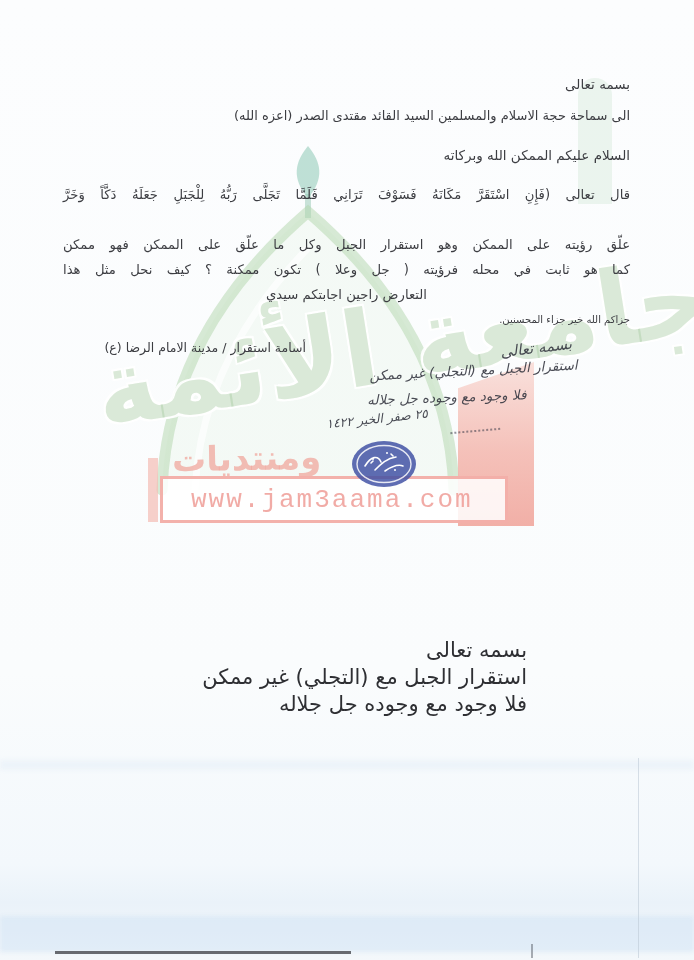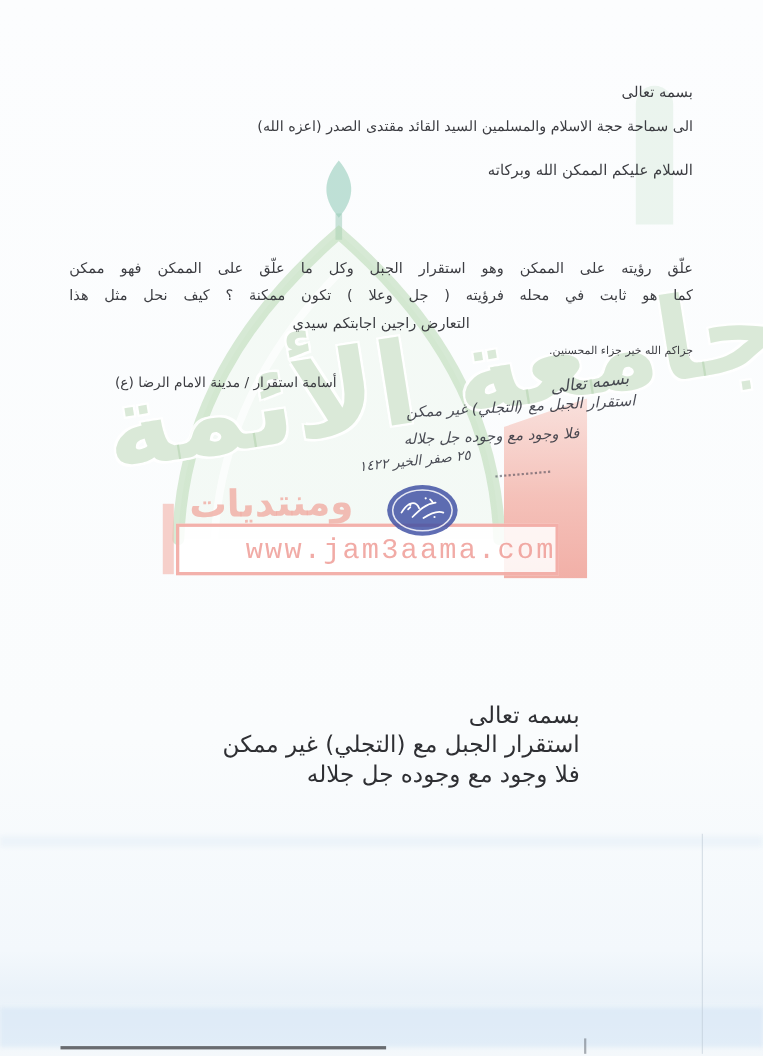--- a/index.html
+++ b/index.html
@@ -38,21 +38,21 @@
     text-shadow:2px 2px 0 rgba(255,255,255,.9),-2px -2px 0 rgba(255,255,255,.9),
                 2px -2px 0 rgba(255,255,255,.9),-2px 2px 0 rgba(255,255,255,.9);}
   .wm-forums{left:172px;top:438px;font-size:34px;font-weight:bold;white-space:nowrap;
     color:rgba(240,164,154,.72);transform:rotate(-1deg);}
   .wm-pink-block{left:458px;top:362px;width:76px;height:164px;
     clip-path:polygon(0 16%,100% 0,100% 100%,0 100%);
     background:linear-gradient(180deg,rgba(248,210,203,.65) 0%,rgba(243,178,168,.8) 55%,rgba(240,162,152,.85) 100%);}
   .wm-pink-bar{left:148px;top:458px;width:10px;height:64px;background:rgba(244,188,180,.7);}
   .wm-urlbox{left:160px;top:476px;width:348px;height:47px;box-sizing:border-box;
     border:3px solid rgba(240,158,150,.8);background:rgba(255,255,255,.85);
-    display:flex;align-items:center;justify-content:flex-end;padding-left:28px;}
+    display:flex;align-items:center;justify-content:flex-start;padding-left:28px;}
   .wm-url{font-family:"Liberation Mono",monospace;font-size:26px;letter-spacing:2px;
     color:rgba(238,150,144,.8);}
   .stamp{left:350px;top:439px;width:68px;height:50px;opacity:.92;}
   
   .band1{left:0;top:916px;width:694px;height:36px;background:rgba(203,224,243,.45);filter:blur(2px);}
   .band2{left:0;top:760px;width:694px;height:10px;background:rgba(215,232,246,.30);filter:blur(2px);}
   .edge-bottom{left:55px;top:951px;width:296px;height:3px;background:rgba(60,62,66,.75);}
   .edge-tick{left:531px;top:944px;width:2px;height:14px;background:rgba(90,95,105,.5);}
   .edge-right{left:638px;top:758px;width:1px;height:200px;background:rgba(185,198,212,.55);}
   
@@ -87,20 +87,21 @@
     <path d="M15 27 C 21 17, 28 16, 31 23 M25 31 C 31 25, 37 19, 46 18 M35 32 C 41 28, 48 25, 53 27 M21 24 l2 -2 M41 15 l2 2" stroke="#fff" stroke-width="1.6" fill="none" stroke-linecap="round"></path>
     <circle cx="23" cy="20" r="1" fill="#fff"></circle>
     <circle cx="45" cy="31" r="1" fill="#fff"></circle>
     <circle cx="37" cy="14" r="1" fill="#fff"></circle>
   </svg>
 
   <div class="abs ar t-basmala">بسمه تعالى</div>
   <div class="abs ar t-addressee">الى سماحة حجة الاسلام والمسلمين السيد القائد مقتدى الصدر (اعزه الله)</div>
   <div class="abs ar t-salutation">السلام عليكم الممكن الله وبركاته</div>
 
+  <div class="abs ar bl full" style="top:182px">قال تعالى (فَإِنِ اسْتَقَرَّ مَكَانَهُ فَسَوْفَ تَرَانِي فَلَمَّا تَجَلَّى رَبُّهُ لِلْجَبَلِ جَعَلَهُ دَكَّاً وَخَرَّ</div>
   <div class="abs ar bl full" style="top:257px">كما هو ثابت في محله فرؤيته ( جل وعلا )  تكون ممكنة ؟ كيف نحل مثل هذا</div>
   <div class="abs ar bl full" style="top:232px">علّق رؤيته على الممكن وهو استقرار الجبل وكل ما علّق على الممكن فهو ممكن</div>
   <div class="abs ar bl" style="top:282px;text-align:center;">التعارض راجين اجابتكم سيدي</div>
 
   <div class="abs ar t-closing">جزاكم الله خير جزاء المحسنين.</div>
   <div class="abs ar t-sender">أسامة استقرار / مدينة الامام الرضا (ع)</div>
 
   <div class="abs ar hw hw-basmala">بسمه تعالى</div>
   <div class="abs ar hw hw-l1">استقرار الجبل مع (التجلي) غير ممكن</div>
   <div class="abs ar hw hw-l2">فلا وجود مع وجوده جل جلاله</div>

